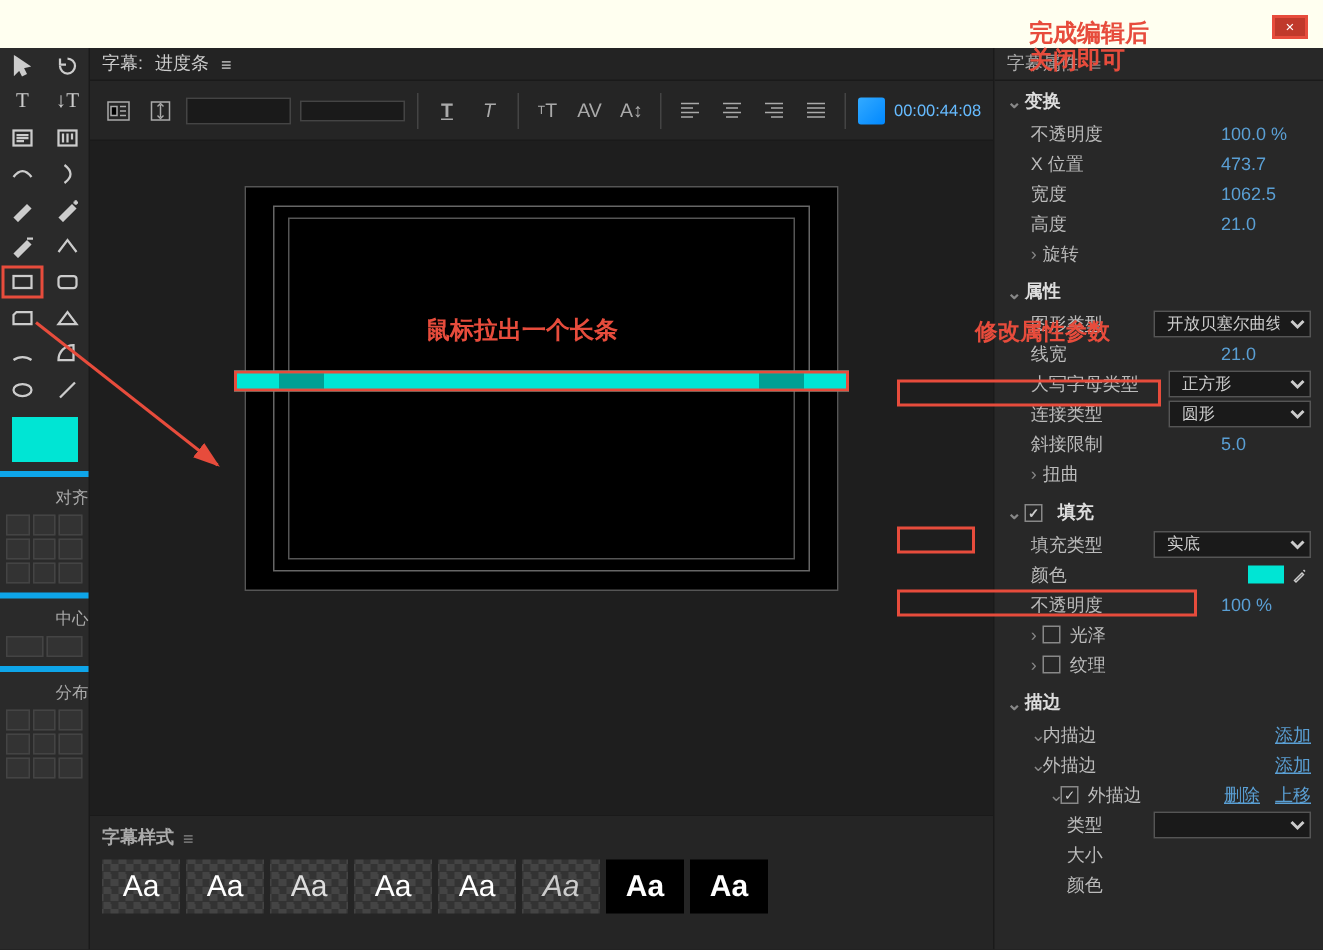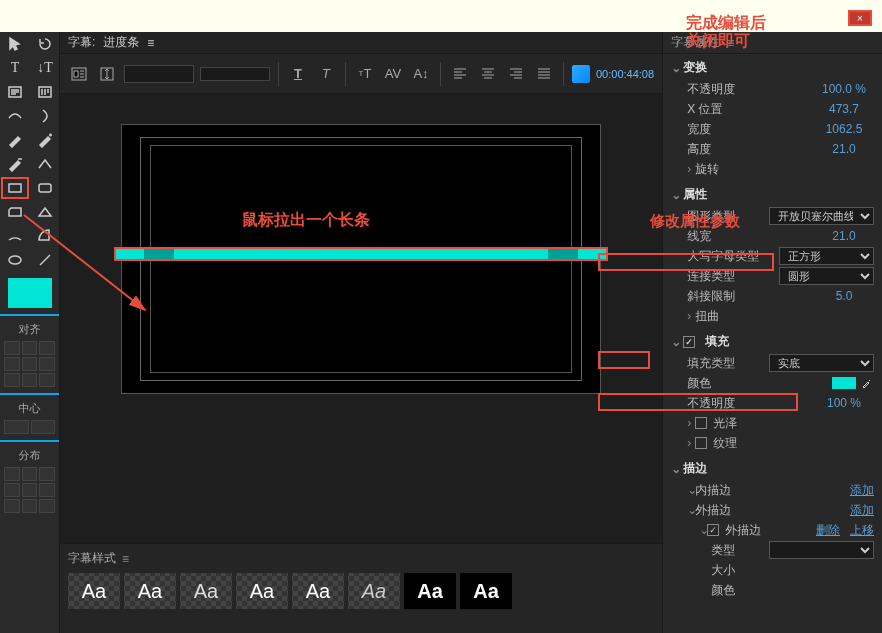--- a/index.html
+++ b/index.html
@@ -12,70 +12,70 @@
 .main { display: flex; height: calc(100% - 32px); }
 
 
 .tool-col { width: 60px; background: #2a2a2a; border-right: 1px solid #1a1a1a; display: flex; flex-direction: column; }
 .tool-grid { display: grid; grid-template-columns: 1fr 1fr; }
 .tool-btn { width: 28px; height: 22px; margin: 1px; display: flex; align-items: center; justify-content: center; color: #ccc; cursor: pointer; font-size: 14px; }
 .tool-btn.selected { border: 2px solid #e74c3c; }
 .tool-btn svg { width: 16px; height: 16px; stroke: #ccc; fill: none; stroke-width: 1.5; }
 .color-swatch { width: 44px; height: 30px; background: #00e5d4; margin: 6px auto; cursor: pointer; }
 
-.tool-section { border-top: 2px solid #0ea5e9; padding: 6px 0; text-align: center; }
+.tool-section { border-top: 4px solid #0ea5e9; padding: 6px 0; text-align: right; }
 .tool-section-title { color: #aaa; font-size: 11px; margin-bottom: 4px; }
 .mini-grid { display: grid; grid-template-columns: repeat(3, 1fr); gap: 2px; padding: 0 4px; }
 .mini-btn { height: 14px; background: #333; border: 1px solid #444; cursor: pointer; }
 
 
 .center { flex: 1; display: flex; flex-direction: column; }
 .center-header { height: 22px; display: flex; align-items: center; padding: 0 8px; gap: 8px; border-bottom: 1px solid #1a1a1a; }
 .center-header span { color: #ccc; }
 .menu-icon { color: #888; cursor: pointer; }
 
 .center-toolbar { height: 40px; display: flex; align-items: center; padding: 4px 8px; gap: 6px; border-bottom: 1px solid #1a1a1a; background: #252525; }
 .tb-icon { width: 22px; height: 20px; display: flex; align-items: center; justify-content: center; color: #aaa; cursor: pointer; font-size: 13px; }
 .tb-select { width: 70px; height: 18px; background: #1a1a1a; border: 1px solid #444; }
 .tb-sep { width: 1px; height: 24px; background: #444; margin: 0 2px; }
 .timecode-icon { width: 18px; height: 18px; background: linear-gradient(135deg, #3af, #08f); border-radius: 2px; }
 .timecode { color: #6bf; font-size: 11px; }
 
 .canvas-area { flex: 1; background: #1e1e1e; padding: 10px; position: relative; }
-.canvas { width: 480px; height: 270px; margin: 20px auto 0; background: #000; border: 1px solid #555; position: relative; }
+.canvas { width: 396px; height: 270px; margin: 20px auto 0; background: #000; border: 1px solid #555; position: relative; }
 .canvas-inner { position: absolute; top: 12px; left: 18px; right: 18px; bottom: 12px; border: 1px solid #666; }
 .canvas-inner2 { position: absolute; top: 20px; left: 28px; right: 28px; bottom: 20px; border: 1px solid #555; }
 .progress-strip { position: absolute; top: 122px; left: -8px; right: -8px; height: 14px; background: #00e5d4; border: 2px solid #e74c3c; z-index: 5; }
 .progress-strip::before, .progress-strip::after { content: ''; position: absolute; top: 0; width: 30px; height: 100%; background: rgba(0, 0, 0, 0.3); }
 .progress-strip::before { left: 28px; }
 .progress-strip::after { right: 28px; }
 .canvas-annotation { position: absolute; top: 85px; left: 120px; color: #e74c3c; font-size: 16px; font-weight: bold; z-index: 6; }
 
 .arrow-svg { position: absolute; top: 0; left: 0; pointer-events: none; z-index: 4; }
 
 
 .styles-panel { height: 90px; border-top: 1px solid #1a1a1a; padding: 6px 8px; background: #252525; }
-.styles-header { display: flex; align-items: center; gap: 6px; margin-bottom: 6px; }
+.styles-header { display: flex; align-items: center; gap: 6px; margin-bottom: 6px; font-weight: bold; }
 .styles-row { display: flex; gap: 4px; }
 .style-thumb { width: 52px; height: 36px; background: repeating-conic-gradient(#444 0% 25%, #333 0% 50%) 50% / 10px 10px; display: flex; align-items: center; justify-content: center; font-size: 20px; color: #fff; cursor: pointer; }
 .style-thumb.dark { background: #000; }
 .style-thumb.italic { font-style: italic; }
 .style-thumb.bold { font-weight: bold; }
 
 
 .props { width: 282px; background: #282828; border-left: 1px solid #1a1a1a; display: flex; flex-direction: column; overflow-y: auto; }
 .props-header { height: 22px; display: flex; align-items: center; padding: 0 8px; gap: 8px; border-bottom: 1px solid #1a1a1a; }
 .prop-section { padding: 2px 0; }
 .prop-section-title { display: flex; align-items: center; padding: 3px 8px; gap: 4px; color: #ddd; font-weight: bold; cursor: pointer; }
 .chevron-sm { display: inline-block; width: 8px; color: #888; }
 .prop-row { display: flex; align-items: center; padding: 2px 8px 2px 24px; height: 20px; }
 .prop-row.indent1 { padding-left: 36px; }
 .prop-row.indent2 { padding-left: 48px; }
 .prop-label { flex: 1; color: #bbb; }
-.prop-value { color: #5a9fd4; cursor: pointer; min-width: 60px; text-align: center; }
+.prop-value { color: #5a9fd4; cursor: pointer; min-width: 60px; }
 .prop-link { color: #5a9fd4; text-decoration: underline; cursor: pointer; }
 .prop-select { width: 105px; height: 18px; background: #1a1a1a; border: 1px solid #555; color: #ccc; padding: 0 4px; font-size: 11px; }
 .prop-select-sm { width: 95px; }
 .checkbox { width: 12px; height: 12px; border: 1px solid #888; margin-right: 6px; display: inline-flex; align-items: center; justify-content: center; font-size: 9px; color: #ccc; }
 .color-chip { width: 24px; height: 12px; background: #00e5d4; display: inline-block; margin-right: 4px; }
 .eyedrop { width: 14px; height: 14px; display: inline-flex; align-items: center; justify-content: center; }
 
 .annotation-props { position: absolute; top: 212px; left: 650px; color: #e74c3c; font-size: 15px; font-weight: bold; z-index: 20; }
 .highlight-box { border: 2px solid #e74c3c; position: absolute; z-index: 15; pointer-events: none; }
 .hb1 { top: 253px; left: 598px; width: 176px; height: 18px; }

